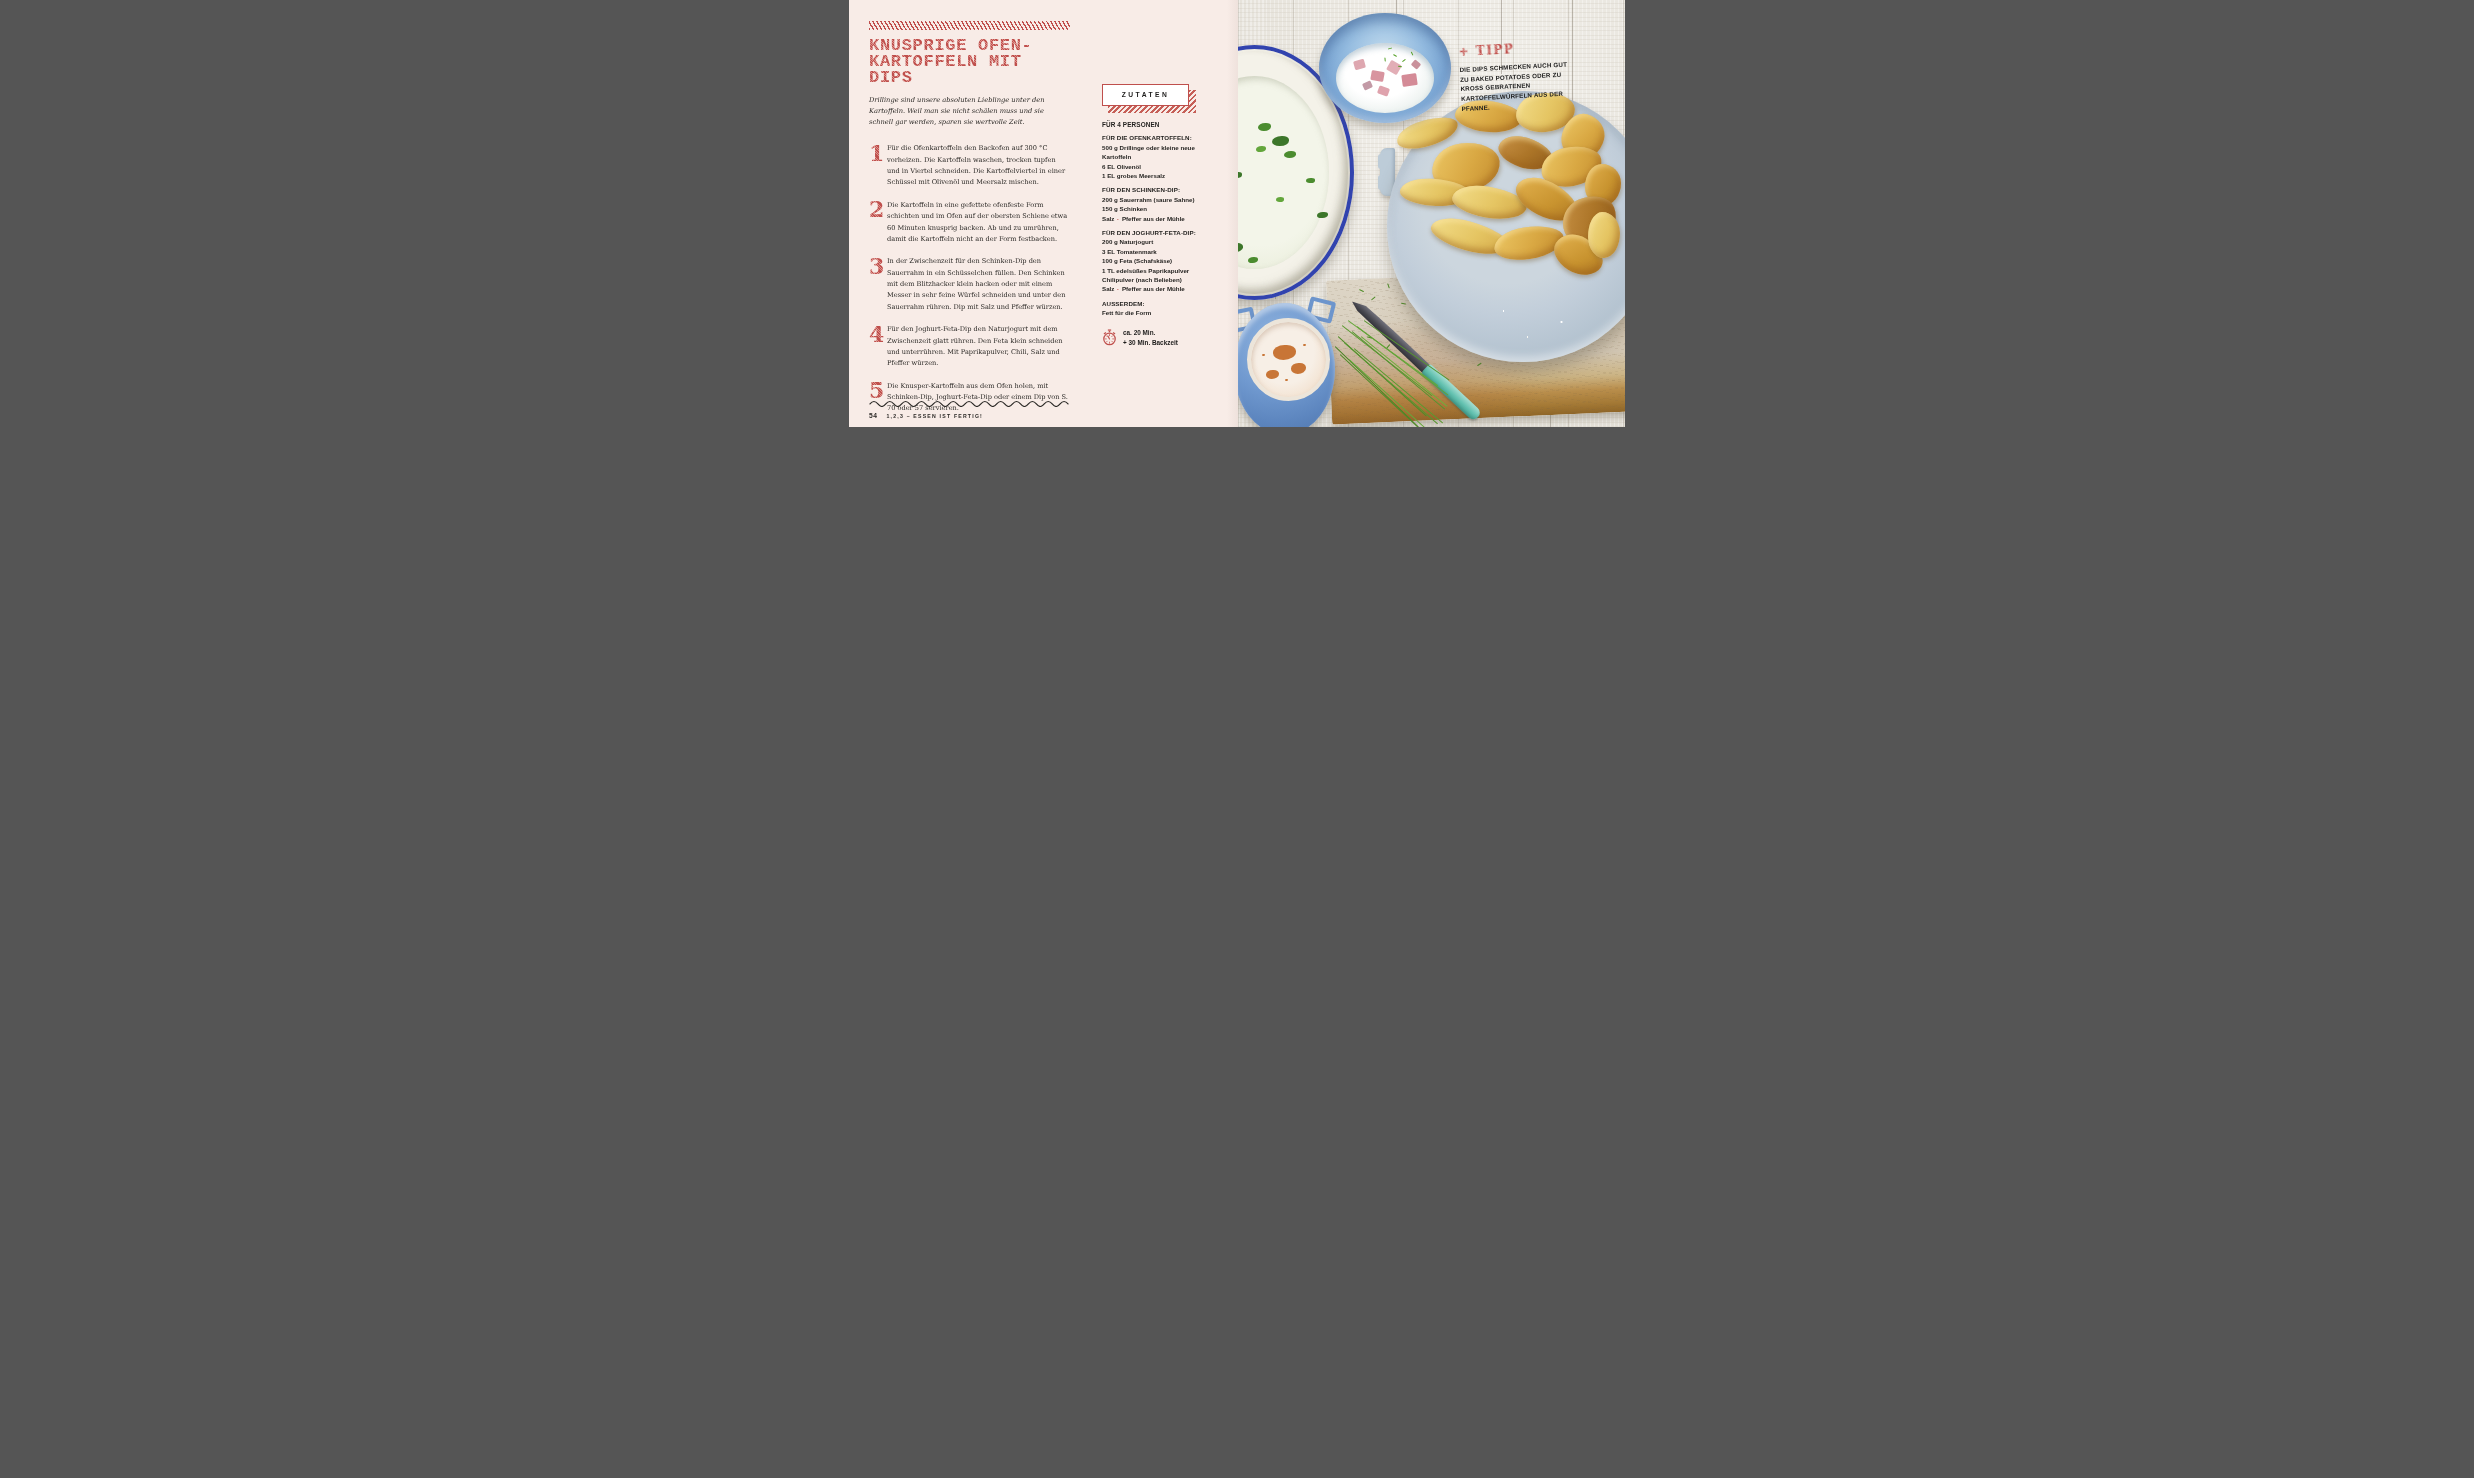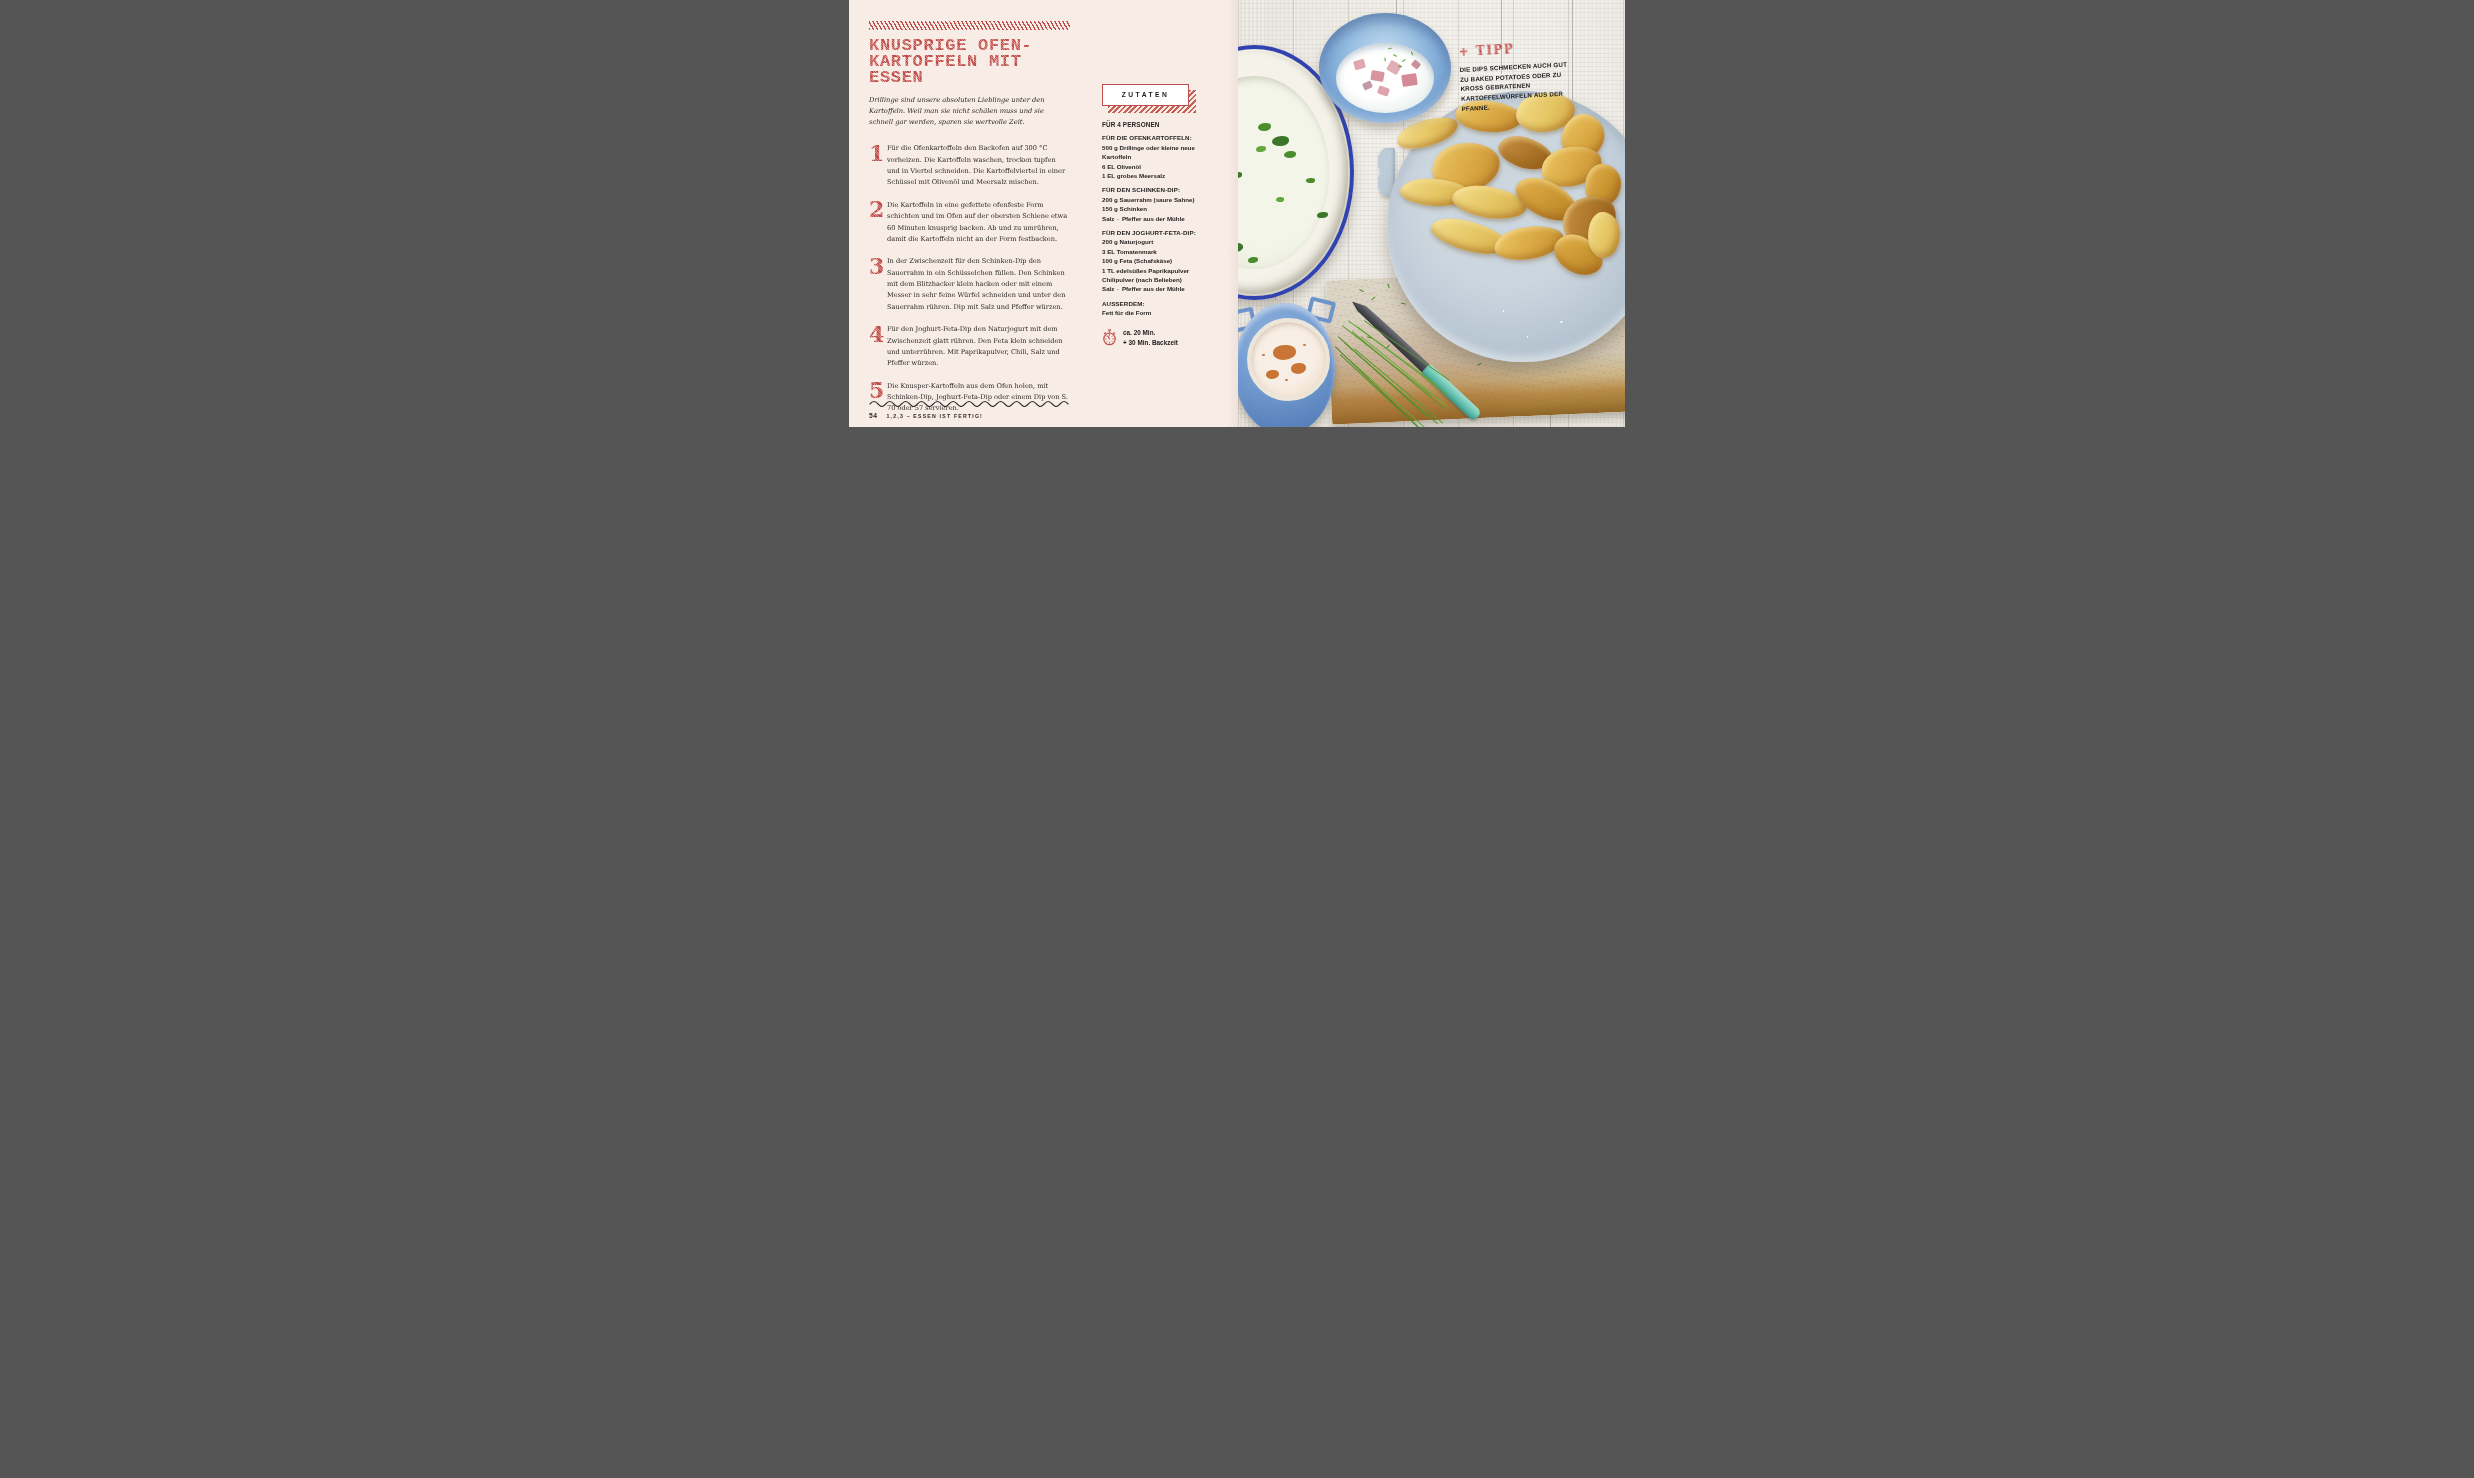--- a/index.html
+++ b/index.html
@@ -178,21 +178,21 @@
 </style>
 </head>
 <body>
 
 <div class="spread">
 
   <div class="page-left">
     <div class="recipe-col">
       <div class="stripe-bar"></div>
       <h1 class="title"><span class="hatch">KNUSPRIGE OFEN-</span><br>
-        <span class="hatch">KARTOFFELN MIT ESSEN</span></h1>
+        <span class="hatch">KARTOFFELN MIT DIPS</span></h1>
       <p class="intro">Drillinge sind unsere absoluten Lieblinge unter den Kartoffeln. Weil man sie nicht schälen muss und sie schnell gar werden, sparen sie wertvolle Zeit.</p>
       <ol class="steps" id="steps-container">
           <li class="step">
             <span class="step-num hatch">1</span>
             <span class="step-text">Für die Ofenkartoffeln den Backofen auf 300 °C vorheizen. Die Kartoffeln waschen, trocken tupfen und in Viertel schneiden. Die Kartoffelviertel in einer Schüssel mit Olivenöl und Meersalz mischen.</span>
           </li>
           <li class="step">
             <span class="step-num hatch">2</span>
             <span class="step-text">Die Kartoffeln in eine gefettete ofenfeste Form schichten und im Ofen auf der obersten Schiene etwa 60 Minuten knusprig backen. Ab und zu umrühren, damit die Kartoffeln nicht an der Form festbacken.</span>
           </li>

